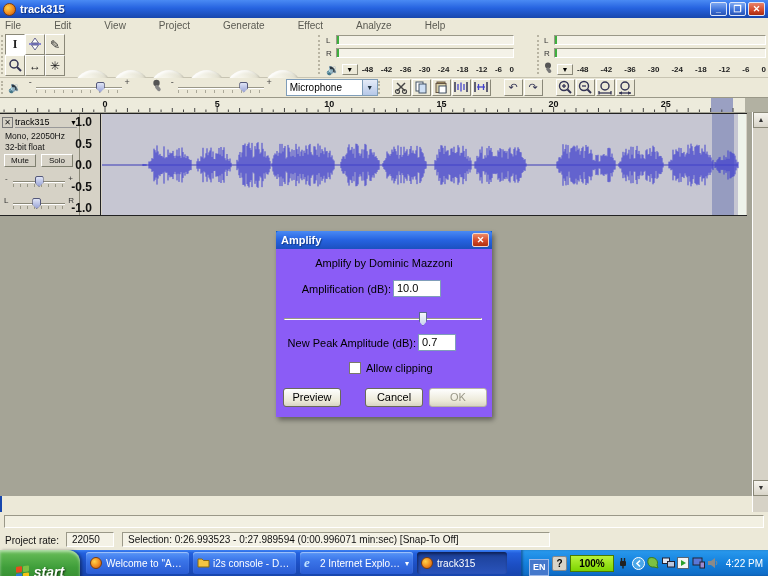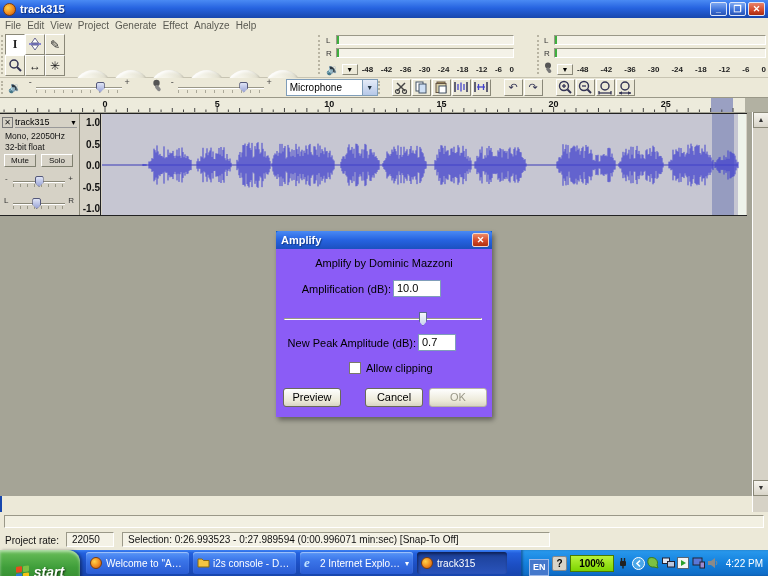--- a/index.html
+++ b/index.html
@@ -15,21 +15,21 @@
     background:radial-gradient(circle at 35% 35%, #ffd24a 0%, #f08a1d 55%, #b5521a 100%);
     border:1px solid #7a3c10; margin-right:4px; }
   .titlebar .ttext { color:#fff; font-weight:bold; font-size:11px; text-shadow:1px 1px 1px #10307a; flex:1; }
   .winbtn { width:17px; height:14px; margin-left:2px; border-radius:2px; border:1px solid #dce6fa;
     color:#fff; font-size:9px; line-height:12px; text-align:center; font-weight:bold;
     background:linear-gradient(180deg,#7da8f2,#3a6fd8 60%,#2a55b4); }
   .winbtn.close { background:linear-gradient(180deg,#e8836a,#d3492a 60%,#a82c10); }
 
   
   .menubar { position:absolute; left:0; top:18px; width:768px; height:14px; background:#ece9d8;
-    display:flex; align-items:center; padding-left:5px; gap:6px; }
+    display:flex; align-items:center; padding-left:5px; gap:33px; }
   .menu-item { font-size:10px; color:#5a5a52; }
 
   
   .toolbar1 { position:absolute; left:0; top:32px; width:768px; height:46px; background:#ece9d8;
     border-bottom:1px solid #c8c4b2; }
   .grip { position:absolute; top:3px; bottom:3px; width:3px; border-left:2px dotted #b8b4a2; }
   .tools { position:absolute; left:5px; top:2px; width:60px; height:42px;
     display:grid; grid-template-columns:repeat(3,20px); grid-template-rows:21px 21px; }
   .tool-btn { border:1px solid; border-color:#fff #8a8878 #8a8878 #fff; background:#ece9d8;
     display:flex; align-items:center; justify-content:center; font-size:12px; color:#222; }
@@ -81,21 +81,21 @@
     font-size:8px; line-height:9px; text-align:center; color:#222; }
   .ttitle { position:absolute; left:15px; top:3px; width:62px; height:11px; font-size:9px; color:#000; border-bottom:1px solid #999; }
   .ttitle .tdd { position:absolute; right:0; top:2px; font-size:7px; }
   .tinfo1 { position:absolute; left:5px; top:17px; font-size:8.5px; color:#111; }
   .tinfo2 { position:absolute; left:5px; top:28px; font-size:8.5px; color:#111; }
   .tbtn { position:absolute; top:40px; width:32px; height:13px; border:1px solid; border-color:#fff #808070 #808070 #fff;
     background:#d6d2c6; font-size:8px; text-align:center; line-height:12px; color:#111; }
   .pslider { position:absolute; left:13px; width:52px; height:12px; }
   .pslider .end { position:absolute; top:-2px; font-size:8px; color:#333; }
   .vruler { position:absolute; left:81px; top:0; width:20px; height:101px; background:#d6d2c6; border-right:1px solid #222; }
-  .vruler span { position:absolute; right:0; font-size:10px; font-weight:bold; color:#111; transform:translateY(-50%); }
+  .vruler span { position:absolute; right:8px; font-size:12px; font-weight:bold; color:#111; transform:translateY(-50%); }
   .wavebox { position:absolute; left:102px; top:0; width:644px; height:101px; background:#c6c6d2; }
 
   
   .vscroll { position:absolute; left:752px; top:112px; width:16px; height:400px; background:#d6d2c6;
     border-left:1px solid #fff; }
   .sbtn { position:absolute; left:0; width:16px; height:16px; background:linear-gradient(180deg,#f6f4ee,#d8d4c8);
     border:1px solid #8a8878; font-size:7px; text-align:center; line-height:14px; color:#333; }
 
   
   .statstrip { position:absolute; left:0; top:512px; width:768px; height:18px; background:#ece9d8; }

